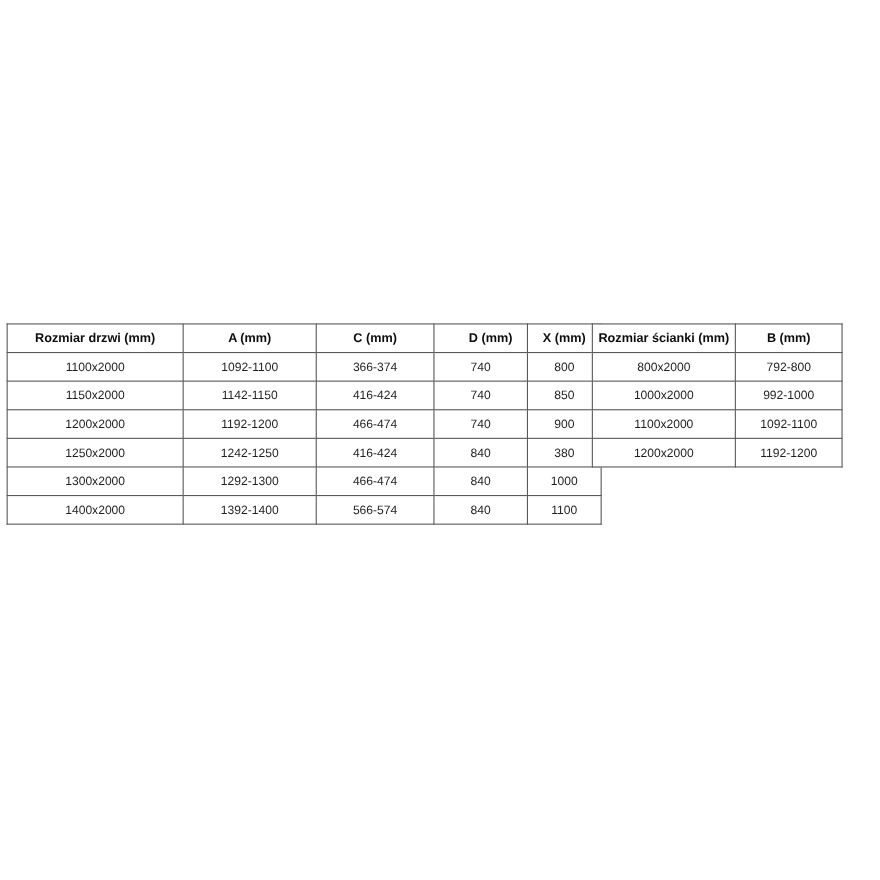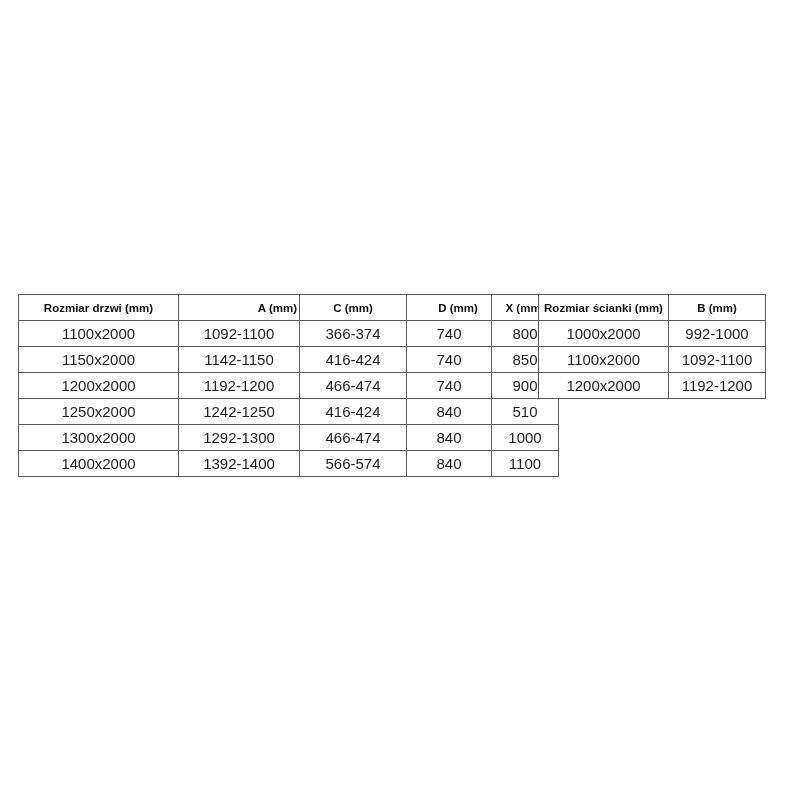--- a/index.html
+++ b/index.html
@@ -24,27 +24,27 @@
     padding:0 2px;
     overflow:hidden;
     white-space:nowrap;
   }
   table.size-table th{
     font-size:11.5px;
     font-weight:bold;
     color:#0d0d0d;
   }
   table.size-table td{
-    font-size:15px;
+    font-size:11px;
     font-weight:normal;
     color:#1f1f1f;
   }
-  .door-table{left:18px;top:294px;width:497px;}
+  .door-table{left:6px;top:294px;width:497px;}
   .door-table th:nth-child(1){width:155px;}
-  .door-table th:nth-child(2){width:116px;text-align:right;}
+  .door-table th:nth-child(2){width:116px;}
   .door-table th:nth-child(3){width:102px;}
   .door-table th:nth-child(4){width:62px;padding-left:20px;}
   .door-table th:nth-child(5){width:62px;}
   .wall-table{left:538px;top:294px;width:217px;}
   .wall-table th:nth-child(1){width:125px;}
   .wall-table th:nth-child(2){width:92px;margin-left:32px;}
 </style>
 </head>
 <body>
 
@@ -79,21 +79,21 @@
           <td>1192-1200</td>
           <td>466-474</td>
           <td>740</td>
           <td>900</td>
         </tr>
         <tr>
           <td>1250x2000</td>
           <td>1242-1250</td>
           <td>416-424</td>
           <td>840</td>
-          <td>510</td>
+          <td>380</td>
         </tr>
         <tr>
           <td>1300x2000</td>
           <td>1292-1300</td>
           <td>466-474</td>
           <td>840</td>
           <td>1000</td>
         </tr>
         <tr>
           <td>1400x2000</td>
@@ -106,20 +106,24 @@
     </table>
   <table class="size-table wall-table">
       <thead>
         <tr>
           <th>Rozmiar ścianki (mm)</th>
           <th>B (mm)</th>
         </tr>
       </thead>
       <tbody>
         <tr>
+          <td>800x2000</td>
+          <td>792-800</td>
+        </tr>
+        <tr>
           <td>1000x2000</td>
           <td>992-1000</td>
         </tr>
         <tr>
           <td>1100x2000</td>
           <td>1092-1100</td>
         </tr>
         <tr>
           <td>1200x2000</td>
           <td>1192-1200</td>

